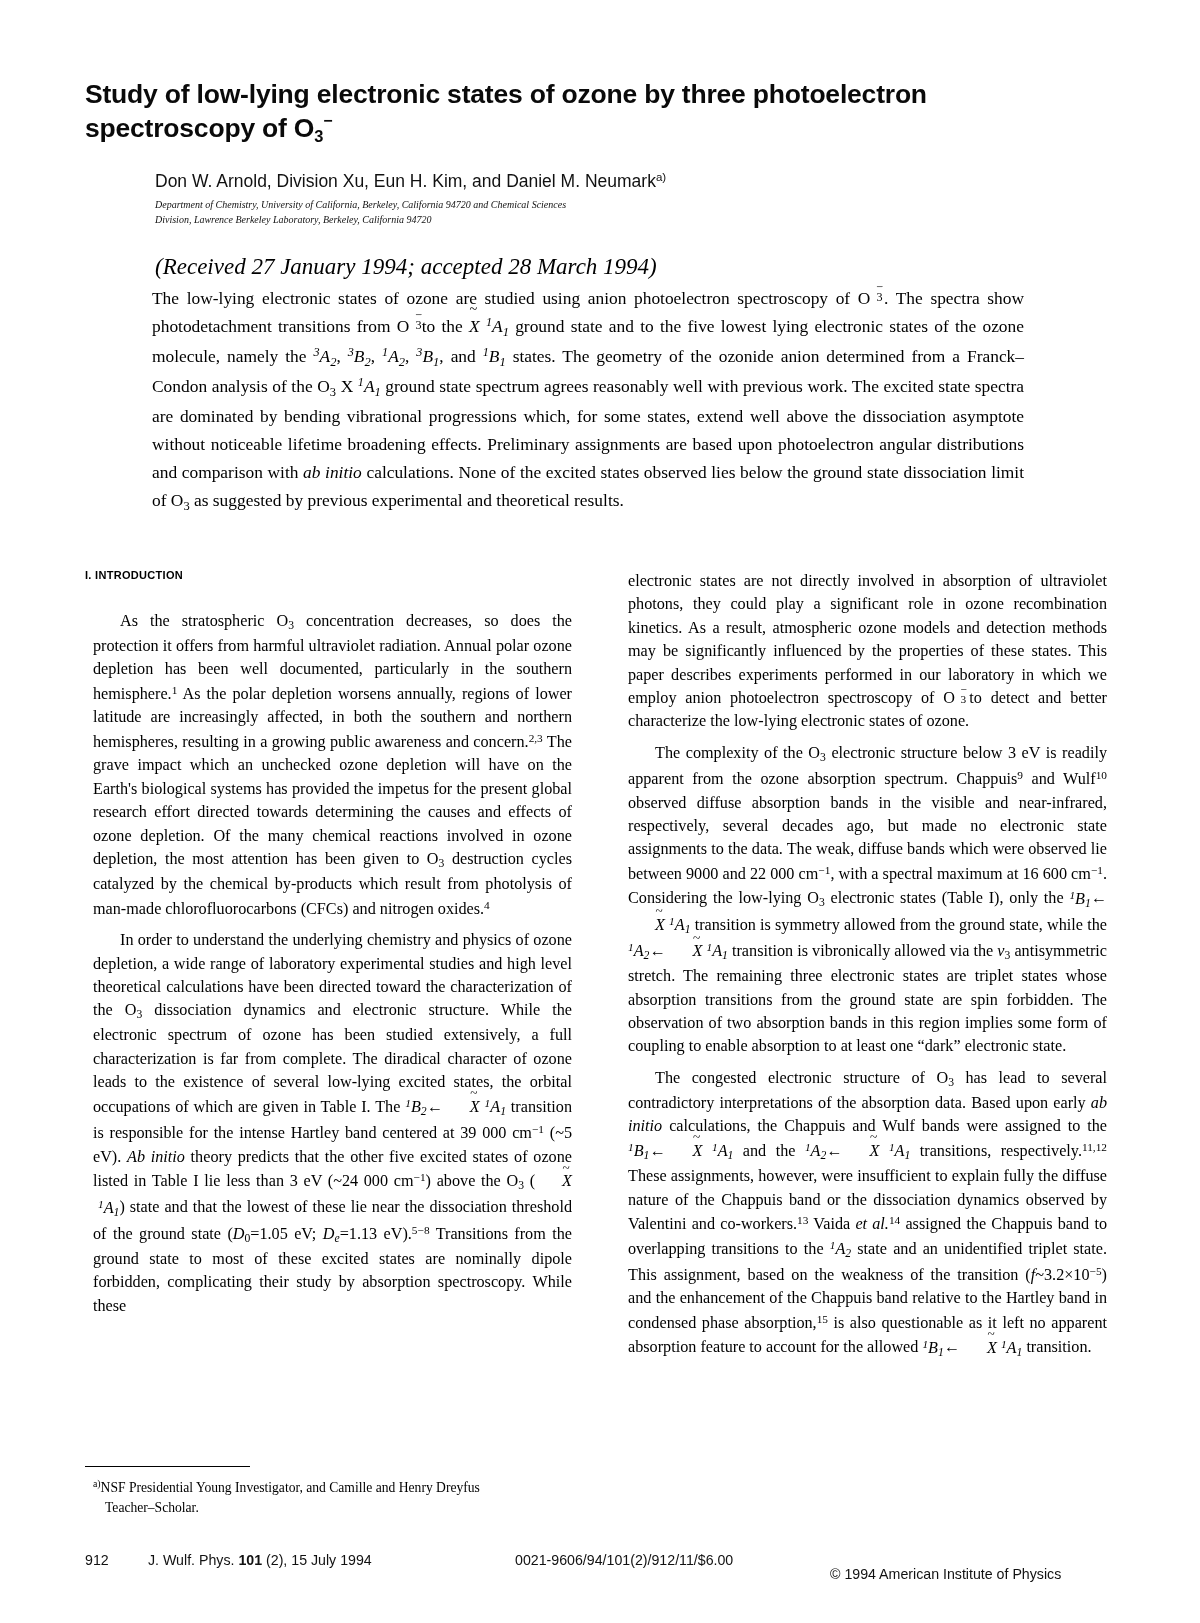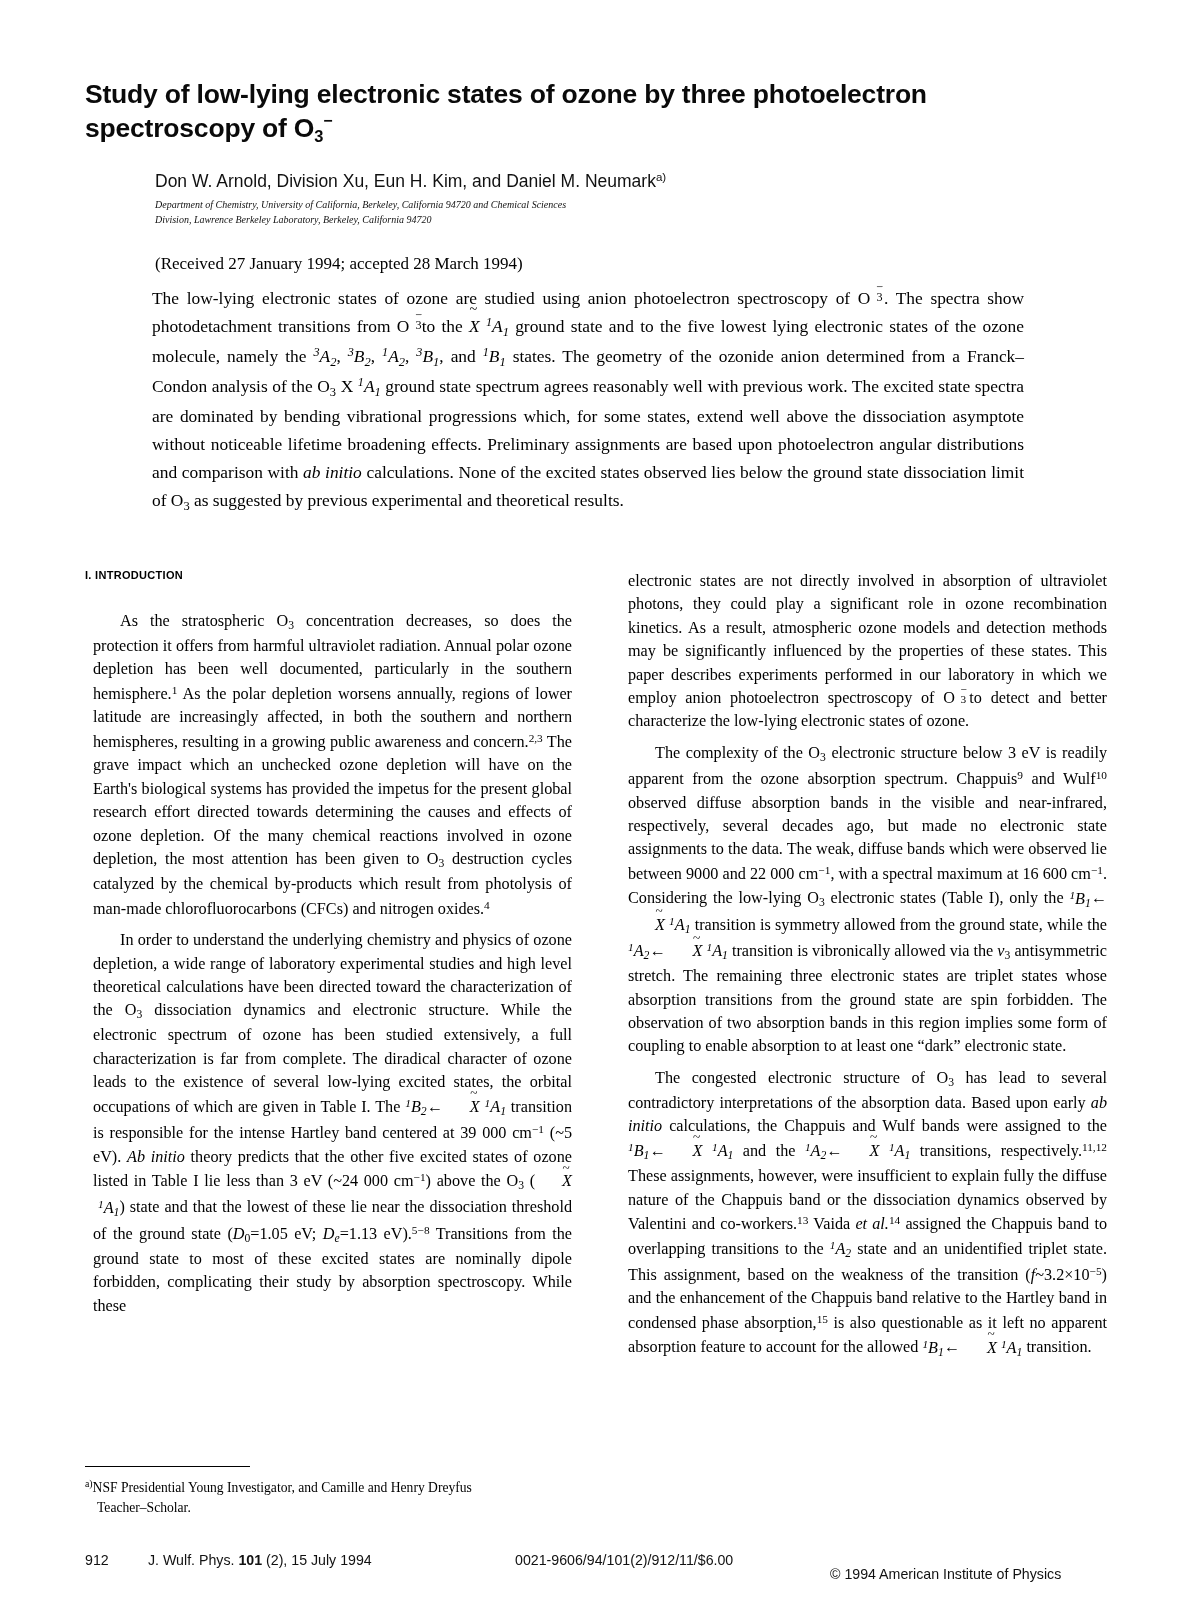--- a/index.html
+++ b/index.html
@@ -58,22 +58,23 @@
   .affiliation {
     font-family: "Liberation Serif", "DejaVu Serif", serif;
     font-style: italic;
     font-size: 10px;
     line-height: 1.48;
     margin: 6px 0 12px 70px;
     width: 880px;
     color: #111;
   }
   .received {
-    font-size: 17px;
+    font-size: 23px;
     margin: 26px 0 0 70px;
+    font-style: italic;
   }
 
   
   .abstract {
     position: absolute;
     left: 152px;
     top: 284px;
     width: 872px;
     font-size: 17.4px;
     line-height: 1.62;
@@ -158,21 +159,21 @@
   .footnote-rule {
     width: 165px;
     height: 0;
     border-top: 1.6px solid #000;
     margin: 0 0 10px 0;
   }
   .footnote {
     font-size: 13.6px;
     line-height: 1.48;
     text-align: justify;
-    margin: 0;
+    margin: 8px;
     padding-left: 0;
   }
   .footnote .fn-mark { font-size: 0.72em; vertical-align: 0.5em; }
   .footnote .fn-cont { display: block; padding-left: 12px; }
 
   
   .footer {
     position: absolute;
     left: 85px;
     top: 1552px;

